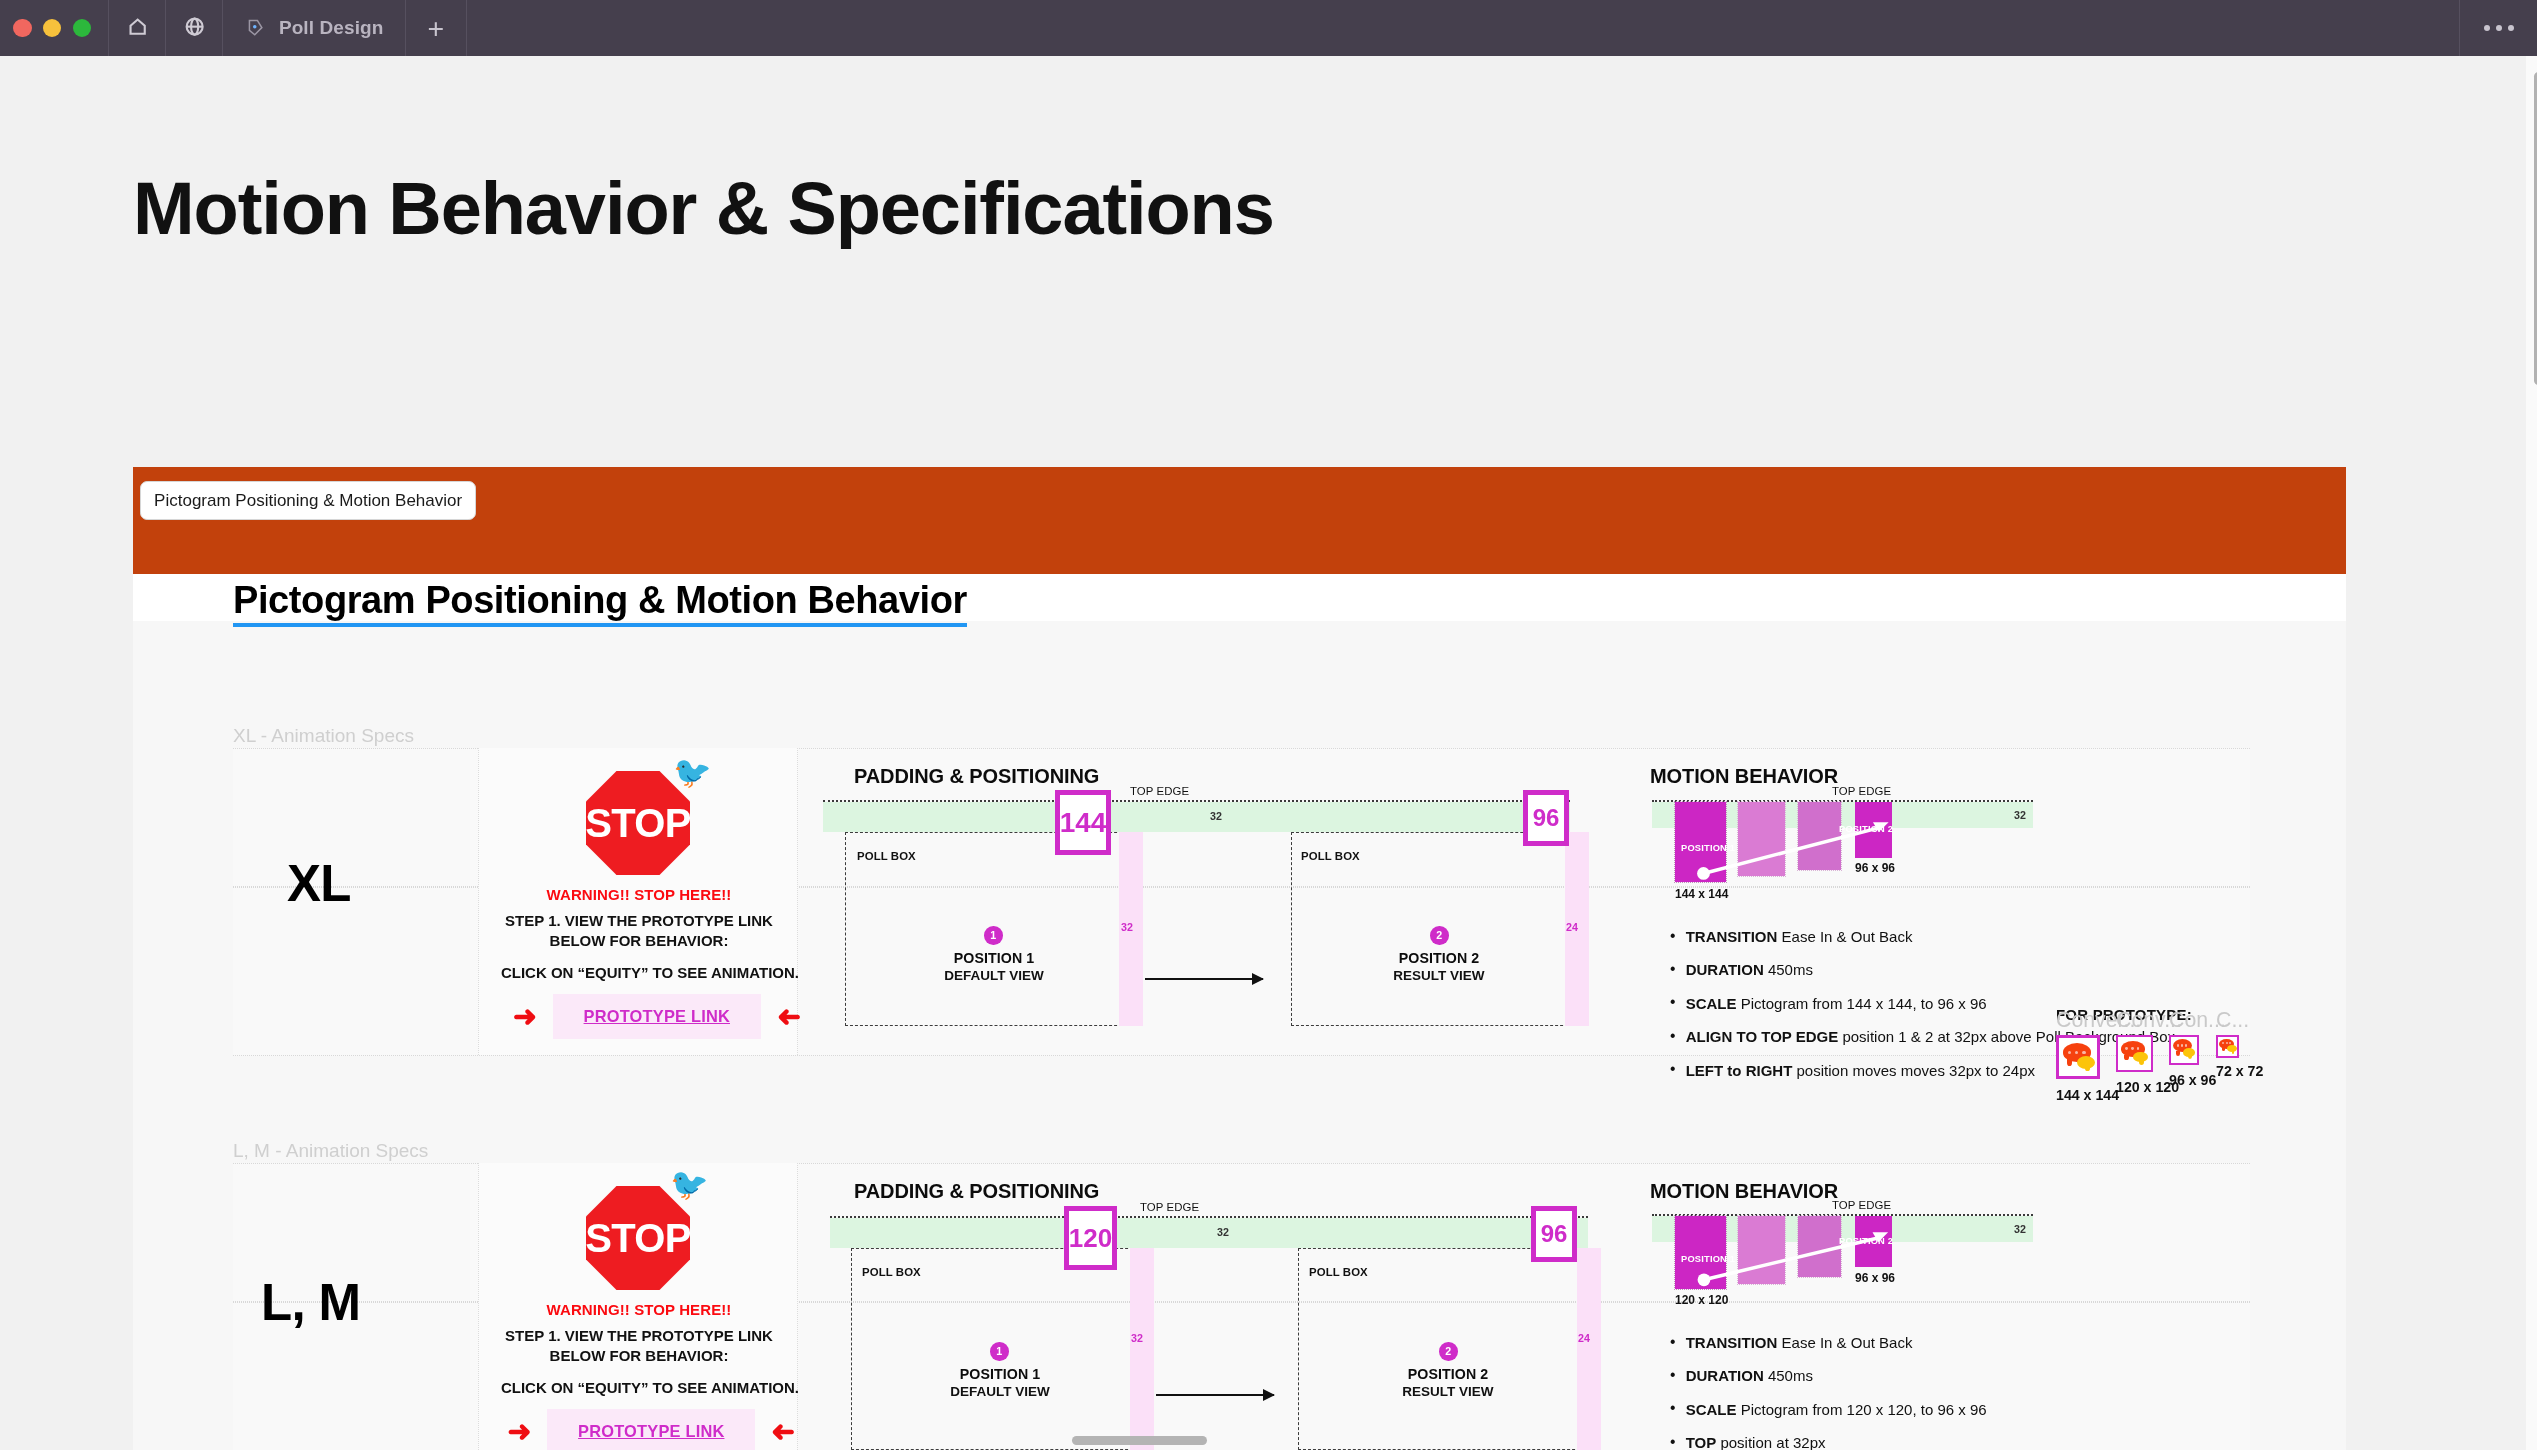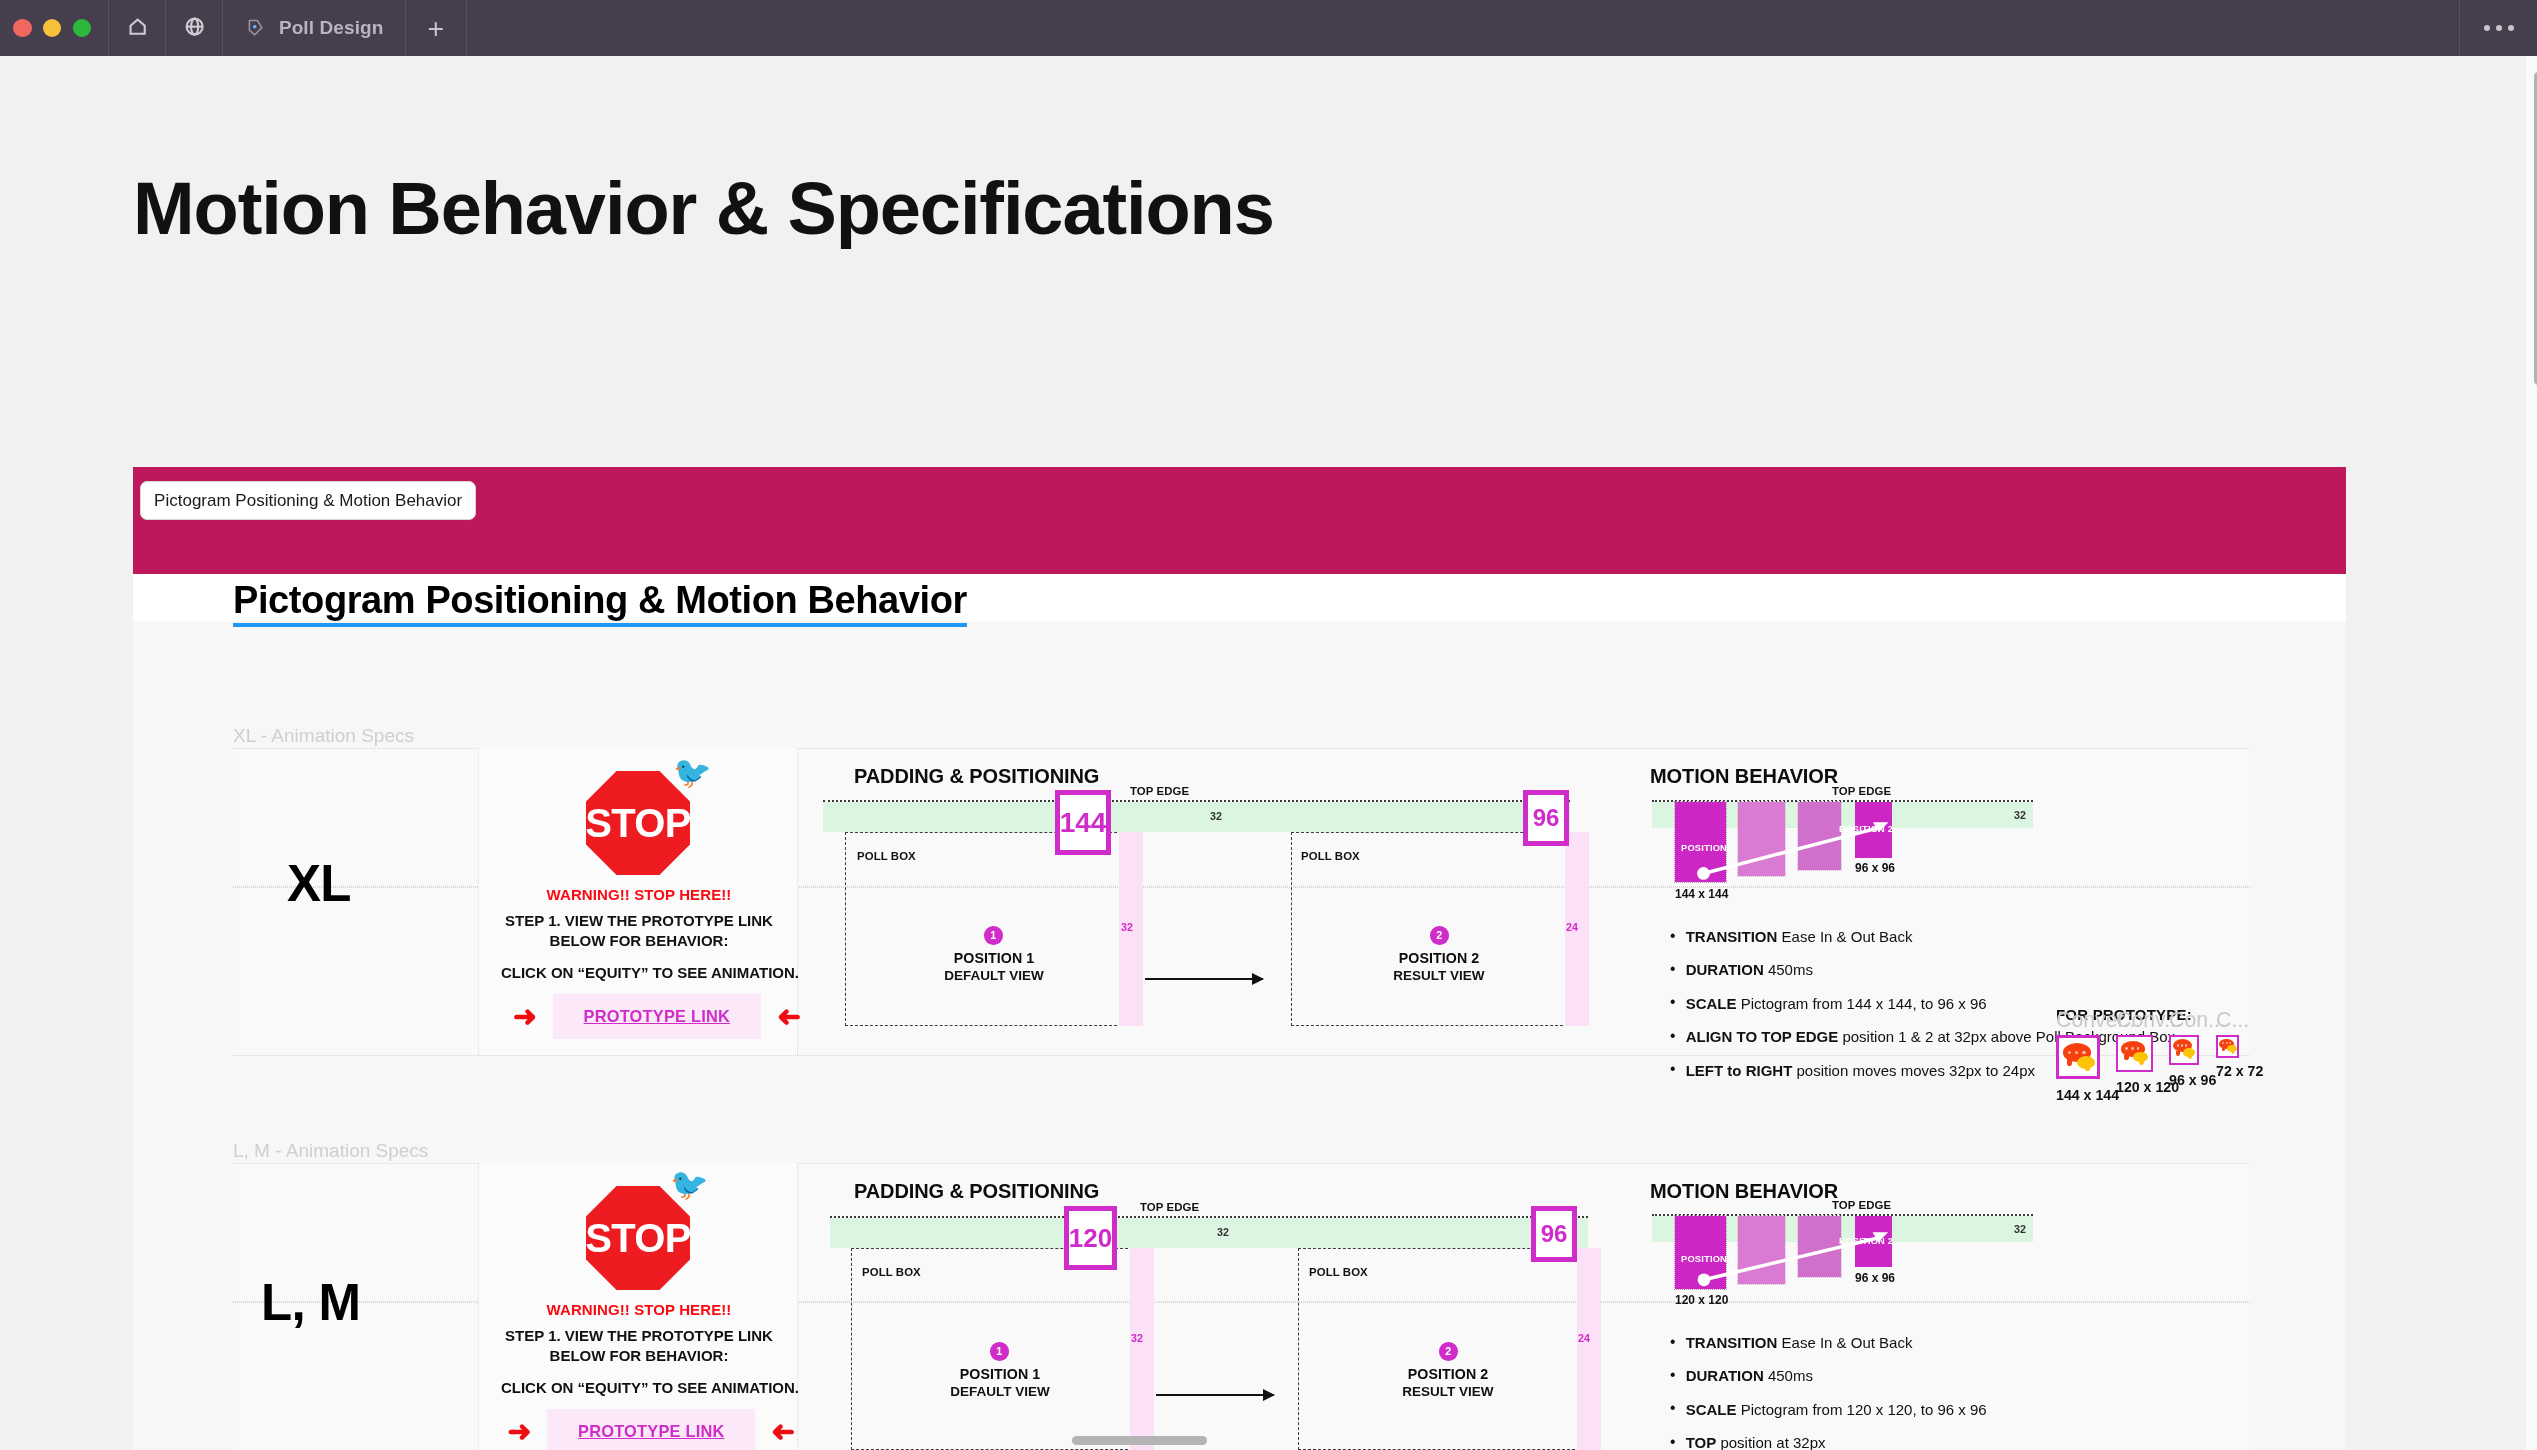--- a/index.html
+++ b/index.html
@@ -89,21 +89,21 @@
   .h2 {
     position: absolute; left: 121px; top: 228px;
     font-size: 57px; font-weight: 400; color: #111111;
     letter-spacing: -0.4px;
   }
 
   
   .card {
     position: absolute; left: 121px; top: 411px;
     width: 2213px; height: 983px;
-    background: #be185d;
+    background: #c2410c;
     overflow: hidden;
   }
   .card-chip {
     position: absolute; left: 7.1px; top: 14.2px;
     border: 0.7px solid #d6d6d6; border-radius: 7.1px;
     background: #fff;
     padding: 8.5px 13px;
     font-size: 17px; color: #1a1a1a; font-weight: 500;
     white-space: nowrap;
   }
@@ -219,21 +219,21 @@
     text-decoration: underline; letter-spacing: 0.2px;
     white-space: nowrap;
   }
 
   
   .ptitle {
     position: absolute;
     font-size: 20px; font-weight: 800; color: #0c0c0c; letter-spacing: -0.1px;
   }
   .top-edge-lbl {
-    position: absolute; font-size: 11.4px; font-weight: 700; color: #111; letter-spacing: 0.1px;
+    position: absolute; font-size: 11.4px; font-weight: 400; color: #111; letter-spacing: 0.1px;
   }
   .dotline {
     position: absolute; height: 0;
     border-top: 2.1px dotted #3a3a3a;
   }
   .green-band {
     position: absolute; background: #dcf5e0;
   }
   .mag-badge {
     position: absolute; border: 5px solid #cf2cc9; background: #fff;

